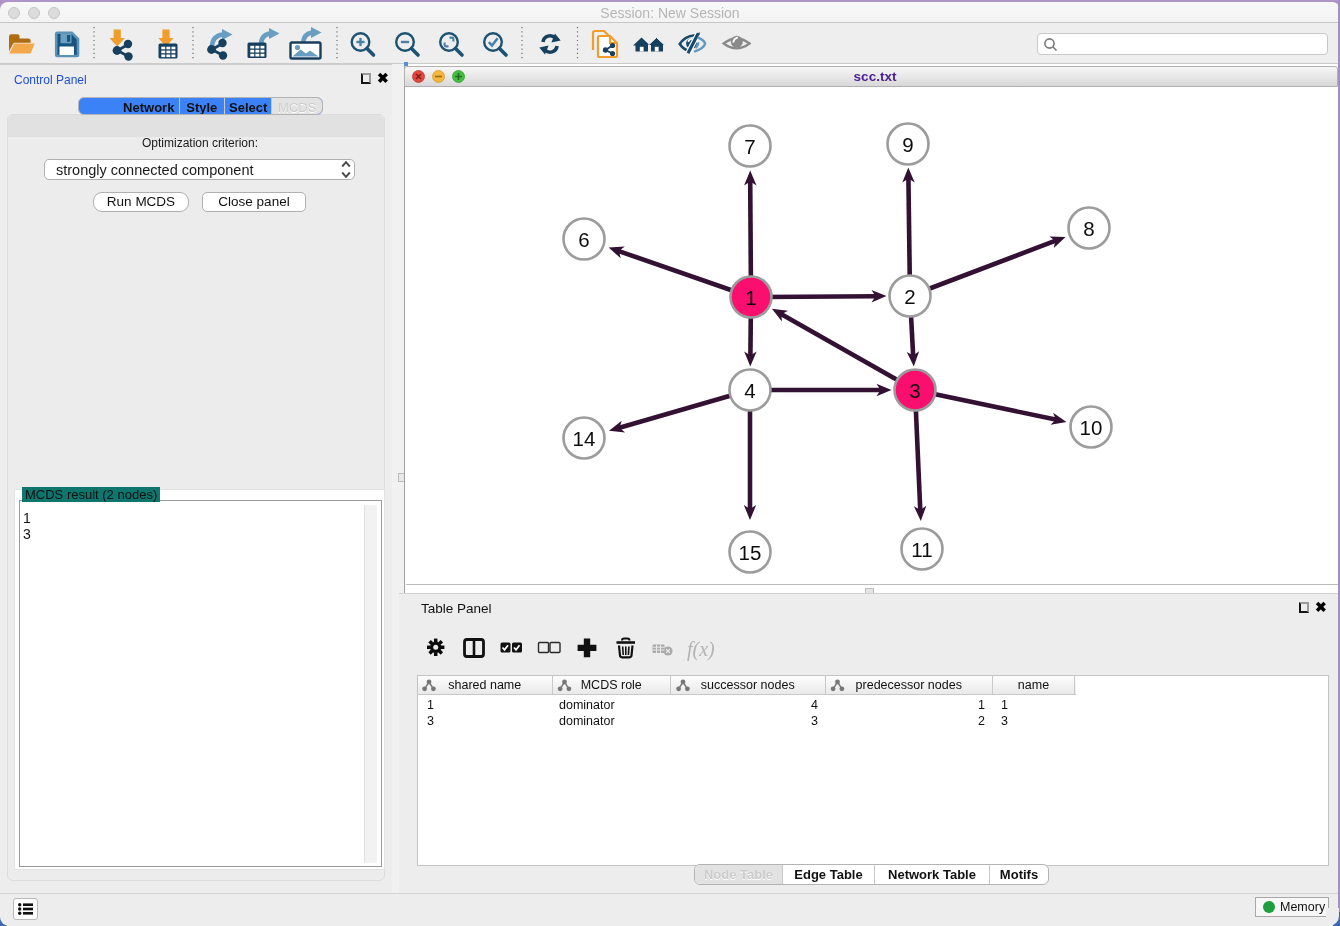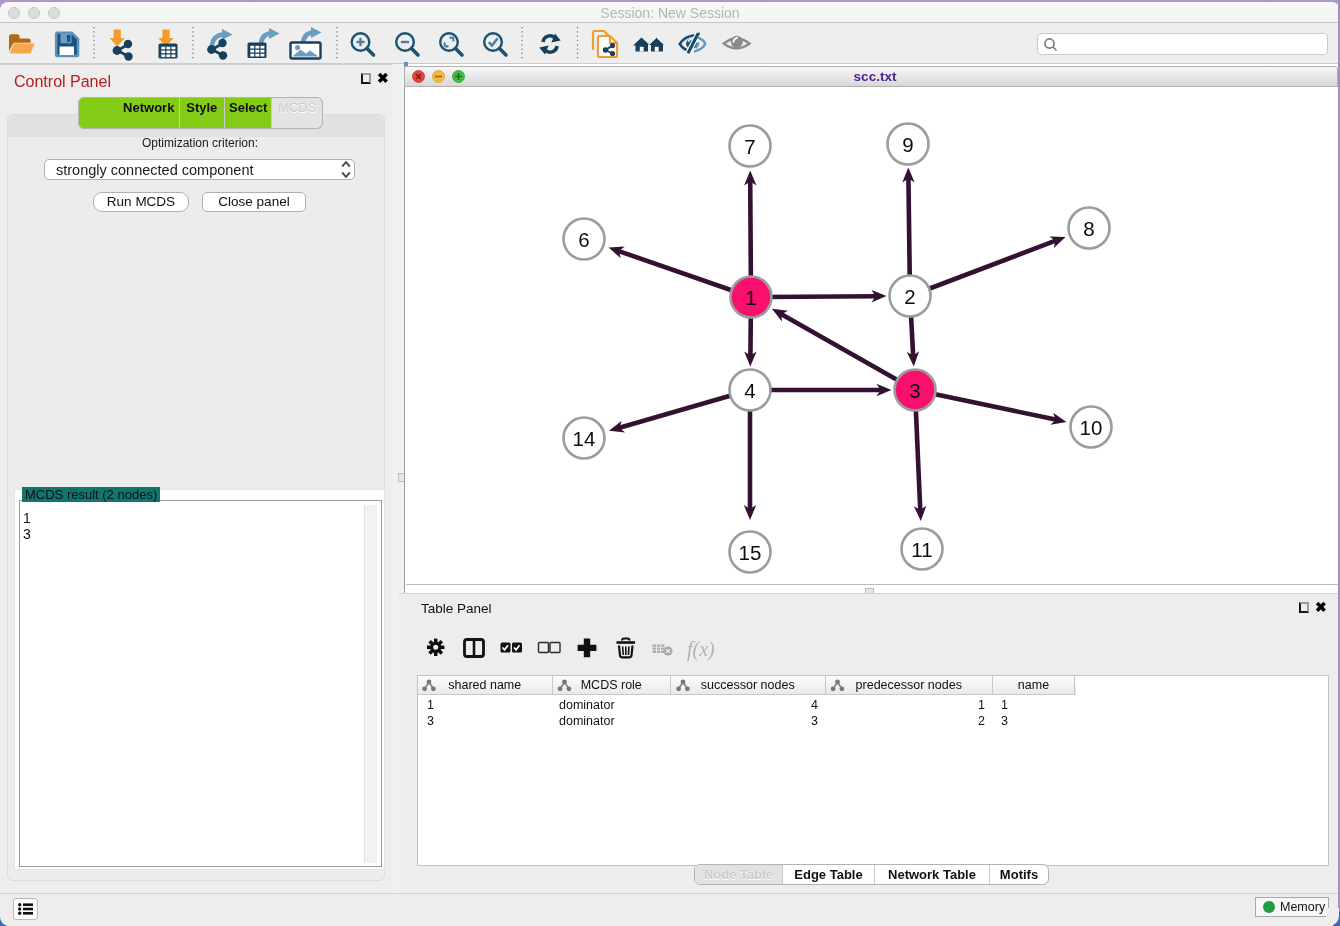--- a/index.html
+++ b/index.html
@@ -165,28 +165,28 @@
 <circle cx="736.8" cy="41.8" r="6" fill="#8a8a8a"></circle>
 <path d="M733.3 42.5 Q733.6 38.6 737.8 37.4" fill="none" stroke="#ffffff" stroke-width="2"></path>
 </svg>
 <div class="abs" style="left:1037px;top:33px;width:291px;height:22px;background:#ffffff;border:1px solid #c9c9c9;border-radius:4px;"></div>
 <svg class="abs" style="left:1042px;top:36px;" width="18" height="18" viewBox="0 0 18 18">
     <circle cx="7.5" cy="7.5" r="4.6" fill="none" stroke="#7a7a7a" stroke-width="1.6"></circle>
     <line x1="11" y1="11" x2="14.5" y2="14.5" stroke="#7a7a7a" stroke-width="1.6"></line>
   </svg>
 
 <div class="abs" style="left:0;top:64px;width:392px;height:829px;background:#ededed;border-top:1px solid #cfcfcf;"></div>
-<div class="abs" style="left:14px;top:73px;font-size:16px;color:#b91c1c;">Control Panel</div>
+<div class="abs" style="left:14px;top:73px;font-size:12px;color:#1d4ed8;">Control Panel</div>
 <div class="abs" style="left:361px;top:73px;width:10px;height:11px;border:2px solid #161616;border-top-color:#9a9a9a;border-right-color:#9a9a9a;"></div>
 <div class="abs" style="left:377px;top:70px;font-size:14px;font-weight:bold;color:#000;">✖</div>
 
 <div class="abs" style="left:7px;top:114px;width:378px;height:767px;background:#ececec;border:1px solid #dcdcdc;border-radius:6px;"></div>
 <div class="abs" style="left:8px;top:115px;width:376px;height:22px;background:#e1e1e1;border-radius:6px 6px 0 0;"></div>
 
-<div class="abs" style="left:78px;top:97px;width:245px;height:32px;border:1px solid #b3b3b3;border-radius:6px;background:#84cc16;overflow:hidden;display:flex;padding-left:40px;">
+<div class="abs" style="left:78px;top:97px;width:245px;height:18px;border:1px solid #b3b3b3;border-radius:6px;background:#3b82f6;overflow:hidden;display:flex;padding-left:40px;">
   <div style="width:73px;border-right:1px solid #c9c9c9;text-align:center;font-size:13px;font-weight:bold;color:#111;line-height:19px;">Network</div>
   <div style="width:55px;border-right:1px solid #c9c9c9;text-align:center;font-size:13px;font-weight:bold;color:#111;line-height:19px;">Style</div>
   <div style="width:57px;border-right:1px solid #c9c9c9;text-align:center;font-size:13px;font-weight:bold;color:#111;line-height:19px;">Select</div>
   <div style="width:60px;text-align:center;font-size:13px;font-weight:normal;color:#ccc;background:#e3e3e3;line-height:19px;text-shadow:0 1px 0 #fff;">MCDS</div>
 </div>
 
 <div class="abs" style="left:0px;top:136px;width:400px;text-align:center;font-size:12px;color:#1a1a1a;">Optimization criterion:</div>
 
 <div class="abs" style="left:44px;top:159px;width:311px;height:21px;background:#fff;border:1px solid #b0b0b0;border-radius:5px;"></div>
 <div class="abs" style="left:56px;top:162px;font-size:14.5px;color:#1a1a1a;">strongly connected component</div>

